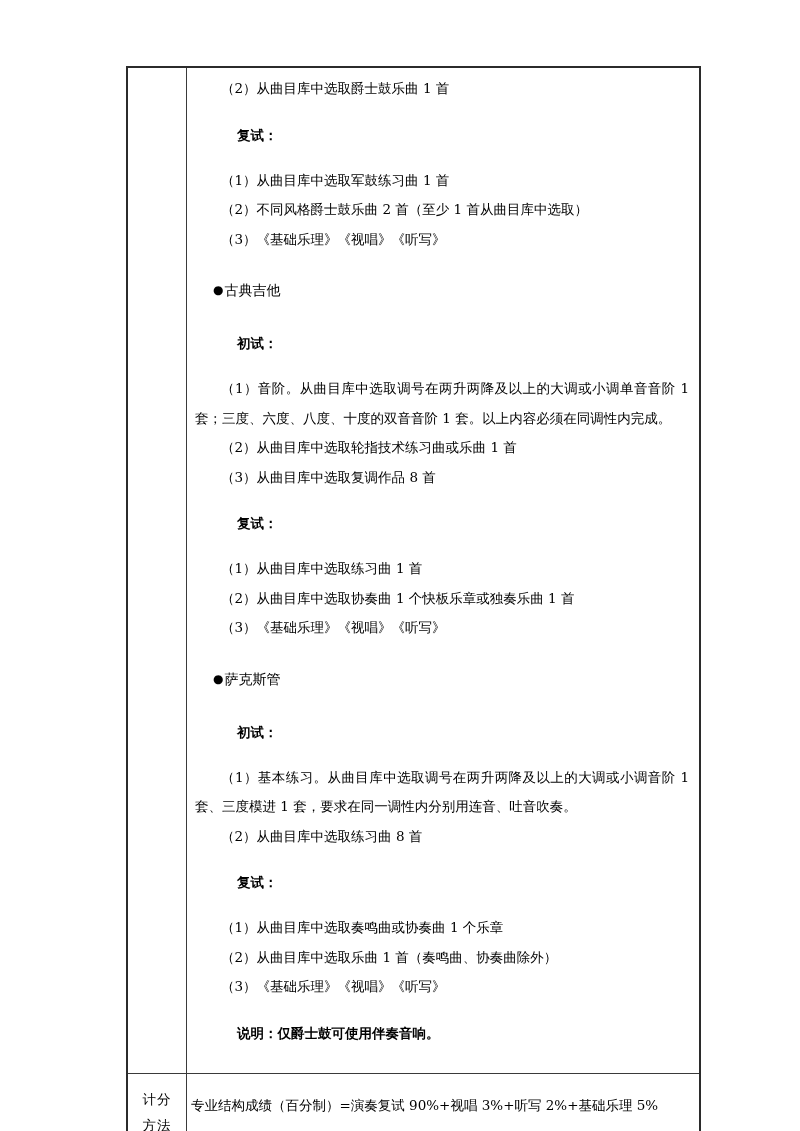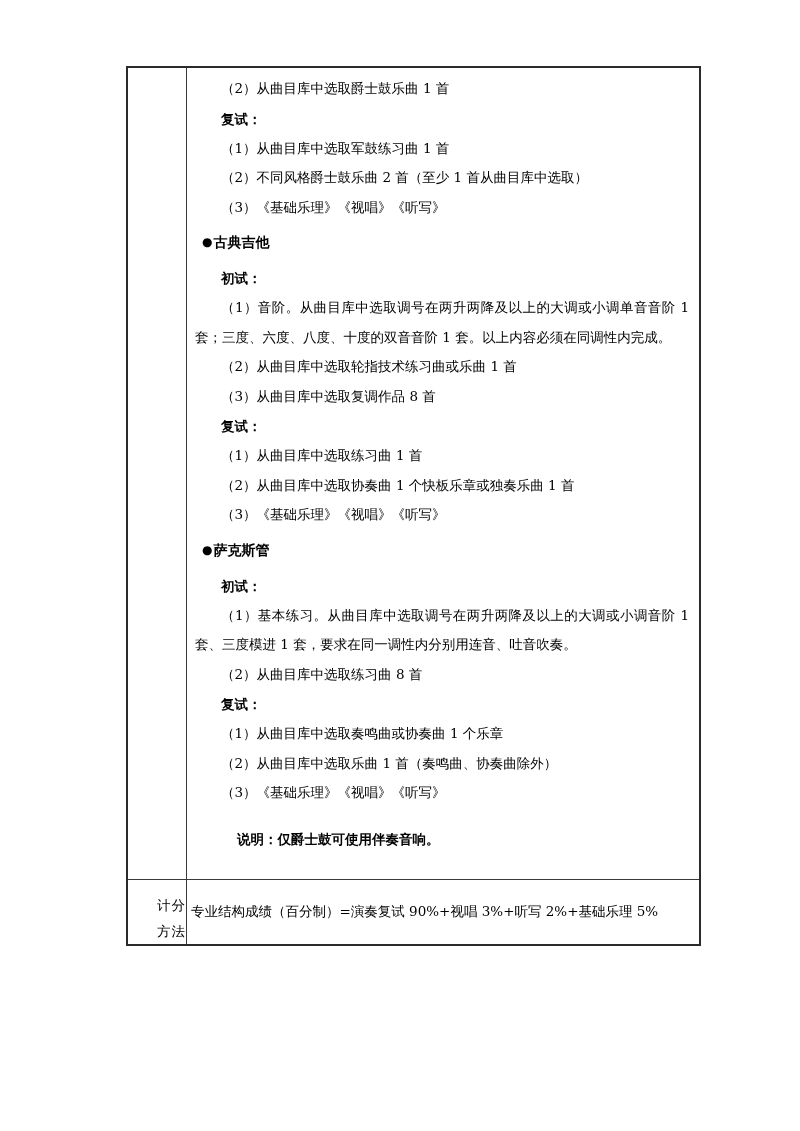--- a/index.html
+++ b/index.html
@@ -52,50 +52,50 @@
     width: 512px;
   }
   .body-inner {
     padding: 6px 10px 8px 8px;
   }
   .label-inner {
     padding: 12px 0 0 0;
   }
   .label-line {
     display: block;
-    text-align: right;
+    text-align: center;
     font-size: 13.5px;
     line-height: 26px;
   }
   p.line {
     margin: 0;
     font-size: 13.5px;
     line-height: 29.5px;
     text-align: justify;
     white-space: normal;
   }
   p.indent1 {
     text-indent: 26px;
   }
   .bullet-head {
-    margin: 5px;
+    margin: 16px;
     font-size: 14px;
-    font-weight: bold;
-    line-height: 30px;
+    font-weight: normal;
+    line-height: 41px;
     text-indent: 0;
     padding-left: 2px;
   }
   .bullet-dot {
     font-size: 12px;
     position: relative;
     top: -1px;
     margin-right: 1px;
   }
   .sub-head {
-    margin: 0;
+    margin: 16px;
     font-size: 13.5px;
     font-weight: bold;
     line-height: 30px;
     text-indent: 26px;
   }
   .note-line {
     margin: 16px;
     font-size: 13.5px;
     font-weight: bold;
     line-height: 31px;

